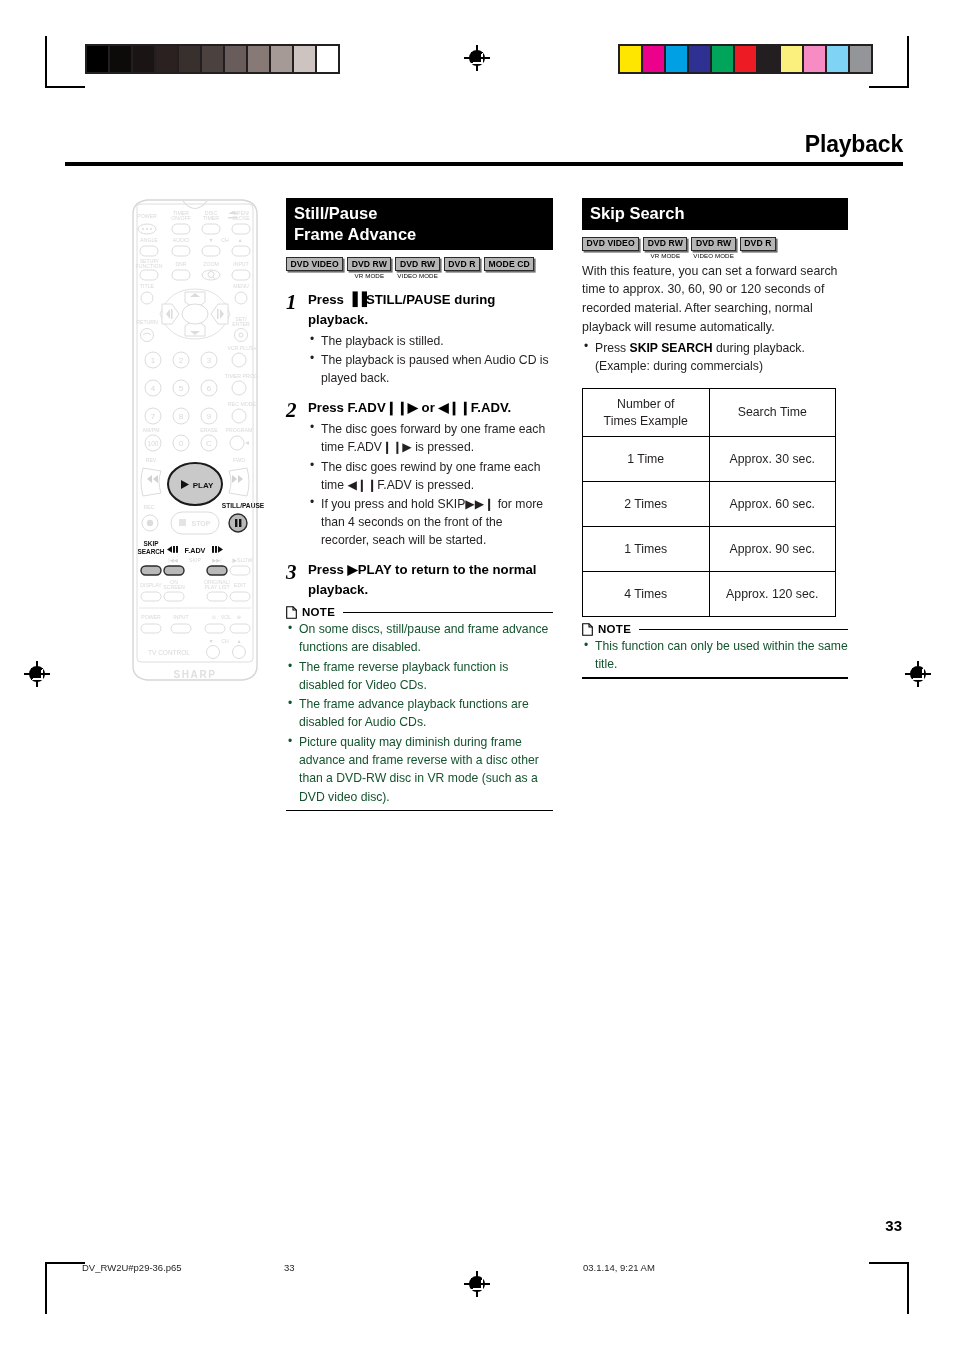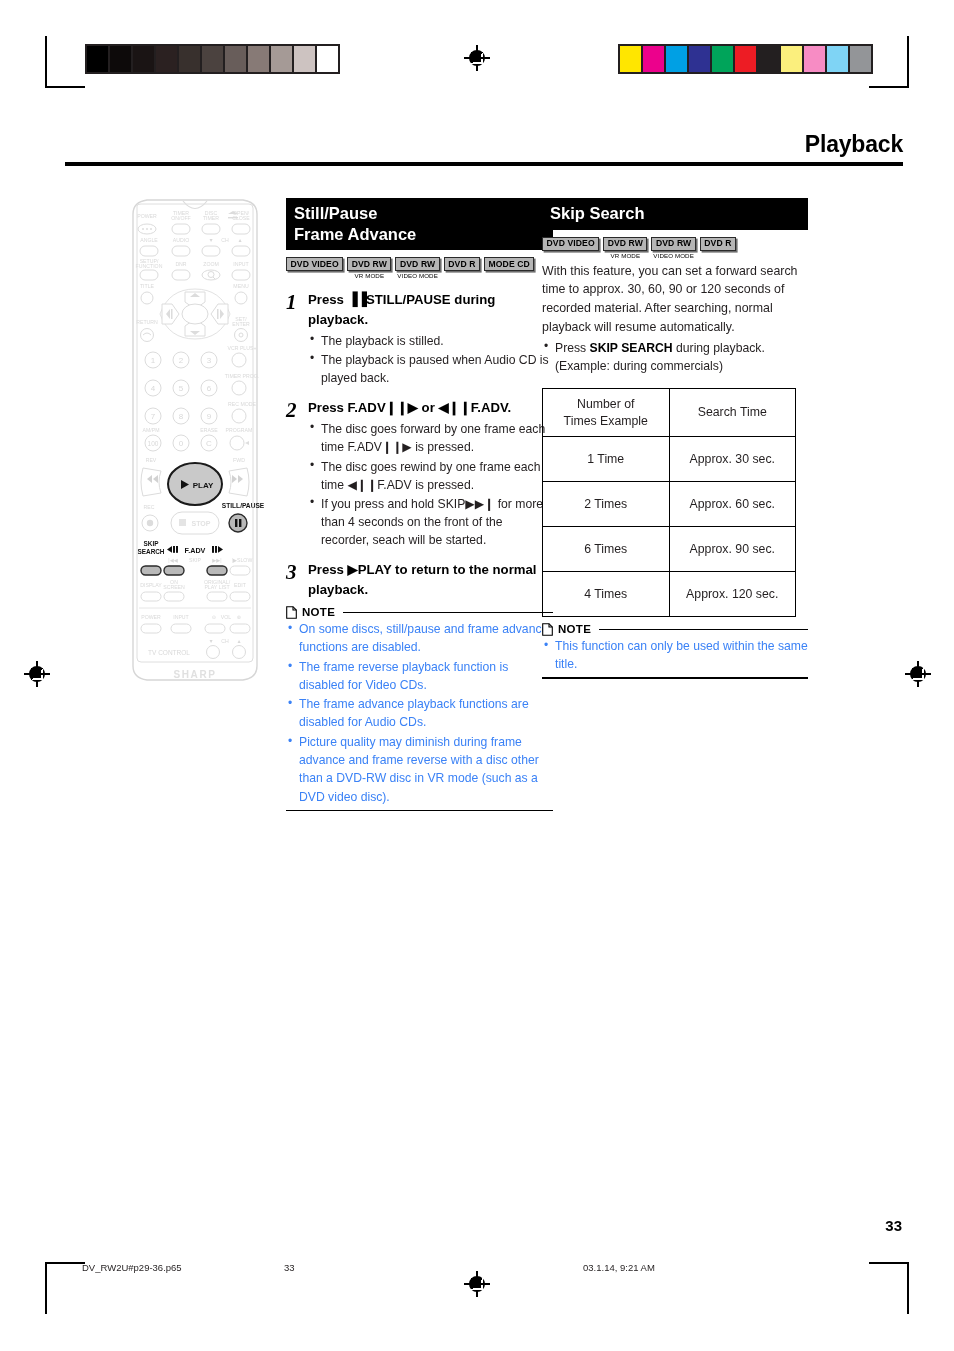--- a/index.html
+++ b/index.html
@@ -64,21 +64,21 @@
   }
   .page-header .rule{
     height:4px; background:#000; width:100%;
   }
 
   
   .col-left{
     position:absolute; left:286px; top:198px; width:267px;
   }
   .col-right{
-    position:absolute; left:542px; top:198px; width:266px;
+    position:absolute; left:582px; top:198px; width:266px;
   }
 
   .sec-head{
     background:#000; color:#fff;
     font-weight:bold; font-size:16.5px;
     padding:5px 8px 6px 8px;
     line-height:1.25;
   }
 
   
@@ -137,21 +137,21 @@
   }
   .note-head .doc-icon{
     width:11px; height:13px; position:relative; display:inline-block;
   }
   .note-head .doc-icon svg{ display:block; }
   .note-head .lbl{ font-size:11.5px; font-weight:bold; letter-spacing:0.3px; }
   .note-head .line{ flex:1 1 auto; height:1.4px; background:#000; margin-left:3px; }
   .note ul{ margin:1px 0 0 0; padding:0; list-style:none; }
   .note ul li{
     position:relative; padding-left:13px; font-size:12.2px; line-height:1.5;
-    color:#3b82f6; margin-top:1px;
+    color:#14532d; margin-top:1px;
   }
   .note ul li::before{
     content:"\2022"; position:absolute; left:2px; top:-1px; font-size:12px;
   }
   .note-foot{ height:1.4px; background:#000; margin-top:4px; }
 
   
   table.search-table{
     border-collapse:collapse; width:254px; margin-top:13px;
     table-layout:fixed;
@@ -574,21 +574,21 @@
     <tbody id="search-table-body">
         <tr>
           <td>1 Time</td>
           <td>Approx. 30 sec.</td>
         </tr>
         <tr>
           <td>2 Times</td>
           <td>Approx. 60 sec.</td>
         </tr>
         <tr>
-          <td>6 Times</td>
+          <td>1 Times</td>
           <td>Approx. 90 sec.</td>
         </tr>
         <tr>
           <td>4 Times</td>
           <td>Approx. 120 sec.</td>
         </tr>
       </tbody>
   </table>
 
   <div class="note">

